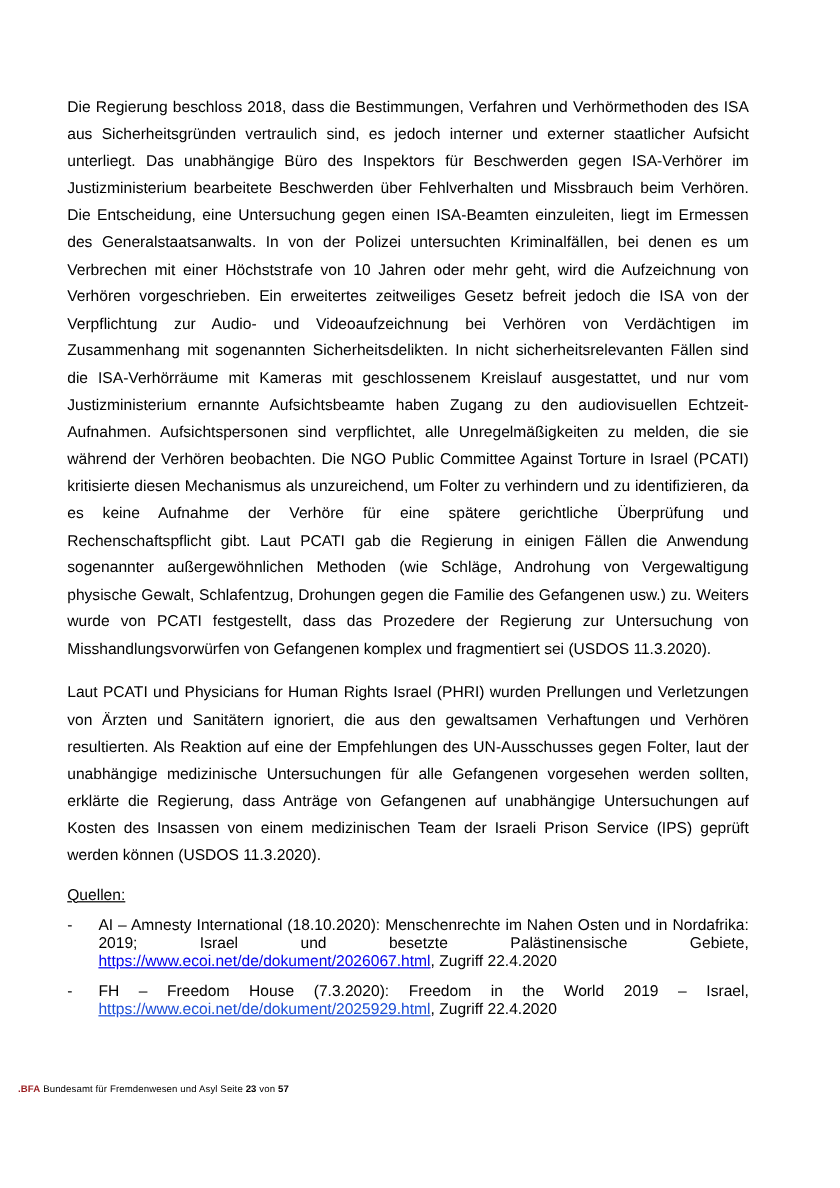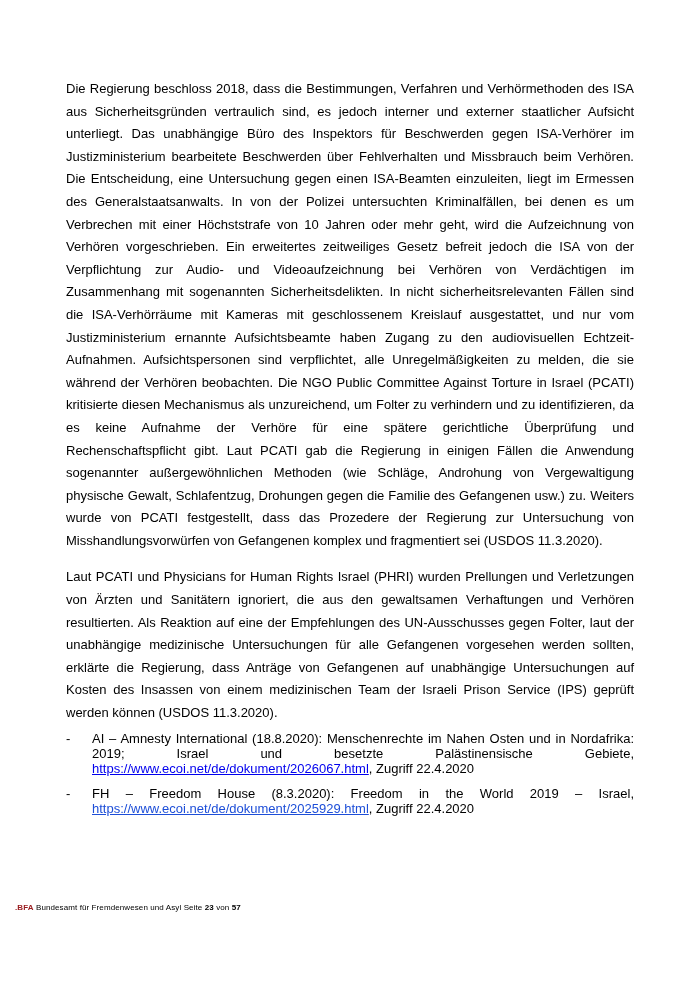--- a/index.html
+++ b/index.html
@@ -10,21 +10,21 @@
     color: #000000;
   }
   .page {
     position: relative;
     width: 700px; height: 990px;
     background: #ffffff;
     overflow: hidden;
   }
   .content {
     position: absolute;
-    left: 66px; top: 78px;
+    left: 56px; top: 78px;
     width: 568px;
   }
   .para {
     margin: 0;
     font-size: 13px;
     line-height: 22.6px;
     text-align: justify;
     color: #000000;
   }
   .para + .para { margin-top: 14px; }
@@ -62,26 +62,27 @@
   .footer-logo { font-weight: bold; }
   .bold { font-weight: bold; }
 </style>
 </head>
 <body>
 
 <div class="page">
   <main class="content">
     <p class="para">Die Regierung beschloss 2018, dass die Bestimmungen, Verfahren und Verhörmethoden des ISA aus Sicherheitsgründen vertraulich sind, es jedoch interner und externer staatlicher Aufsicht unterliegt. Das unabhängige Büro des Inspektors für Beschwerden gegen ISA-Verhörer im Justizministerium bearbeitete Beschwerden über Fehlverhalten und Missbrauch beim Verhören. Die Entscheidung, eine Untersuchung gegen einen ISA-Beamten einzuleiten, liegt im Ermessen des Generalstaatsanwalts. In von der Polizei untersuchten Kriminalfällen, bei denen es um Verbrechen mit einer Höchststrafe von 10 Jahren oder mehr geht, wird die Aufzeichnung von Verhören vorgeschrieben. Ein erweitertes zeitweiliges Gesetz befreit jedoch die ISA von der Verpflichtung zur Audio- und Videoaufzeichnung bei Verhören von Verdächtigen im Zusammenhang mit sogenannten Sicherheitsdelikten. In nicht sicherheitsrelevanten Fällen sind die ISA-Verhörräume mit Kameras mit geschlossenem Kreislauf ausgestattet, und nur vom Justizministerium ernannte Aufsichtsbeamte haben Zugang zu den audiovisuellen Echtzeit-Aufnahmen. Aufsichtspersonen sind verpflichtet, alle Unregelmäßigkeiten zu melden, die sie während der Verhören beobachten. Die NGO Public Committee Against Torture in Israel (PCATI) kritisierte diesen Mechanismus als unzureichend, um Folter zu verhindern und zu identifizieren, da es keine Aufnahme der Verhöre für eine spätere gerichtliche Überprüfung und Rechenschaftspflicht gibt. Laut PCATI gab die Regierung in einigen Fällen die Anwendung sogenannter außergewöhnlichen Methoden (wie Schläge, Androhung von Vergewaltigung physische Gewalt, Schlafentzug, Drohungen gegen die Familie des Gefangenen usw.) zu. Weiters wurde von PCATI festgestellt, dass das Prozedere der Regierung zur Untersuchung von Misshandlungsvorwürfen von Gefangenen komplex und fragmentiert sei (USDOS 11.3.2020).</p>
     <p class="para">Laut PCATI und Physicians for Human Rights Israel (PHRI) wurden Prellungen und Verletzungen von Ärzten und Sanitätern ignoriert, die aus den gewaltsamen Verhaftungen und Verhören resultierten. Als Reaktion auf eine der Empfehlungen des UN-Ausschusses gegen Folter, laut der unabhängige medizinische Untersuchungen für alle Gefangenen vorgesehen werden sollten, erklärte die Regierung, dass Anträge von Gefangenen auf unabhängige Untersuchungen auf Kosten des Insassen von einem medizinischen Team der Israeli Prison Service (IPS) geprüft werden können (USDOS 11.3.2020).</p>
+    <div class="sources-heading">Quellen:</div>
     <ul class="sources">
         <li>
           <span class="bullet">-</span>
-          <div class="src-text"><span>AI – Amnesty International (18.8.2020): Menschenrechte im Nahen Osten und in Nordafrika: 2019; Israel und besetzte Palästinensische Gebiete, </span><a class="src-link" href="#" style="color: rgb(0, 0, 238);">https://www.ecoi.net/de/dokument/2026067.html</a><span>, Zugriff 22.4.2020</span></div>
+          <div class="src-text"><span>AI – Amnesty International (18.10.2020): Menschenrechte im Nahen Osten und in Nordafrika: 2019; Israel und besetzte Palästinensische Gebiete, </span><a class="src-link" href="#" style="color: rgb(0, 0, 238);">https://www.ecoi.net/de/dokument/2026067.html</a><span>, Zugriff 22.4.2020</span></div>
         </li>
         <li>
           <span class="bullet">-</span>
-          <div class="src-text"><span>FH – Freedom House (8.3.2020): Freedom in the World 2019 – Israel, </span><a class="src-link" href="#" style="color: #1d4ed8;">https://www.ecoi.net/de/dokument/2025929.html</a><span>, Zugriff 22.4.2020</span></div>
+          <div class="src-text"><span>FH – Freedom House (7.3.2020): Freedom in the World 2019 – Israel, </span><a class="src-link" href="#" style="color: #1d4ed8;">https://www.ecoi.net/de/dokument/2025929.html</a><span>, Zugriff 22.4.2020</span></div>
         </li>
       </ul>
   </main>
 
   <footer class="footer"><span class="footer-logo" style="color: rgb(153, 27, 30);">.BFA</span> <span>Bundesamt für Fremdenwesen und Asyl</span> <span>Seite</span> <span class="bold">23</span> <span>von</span> <span class="bold">57</span></footer>
 </div>
 
 </body></html>

